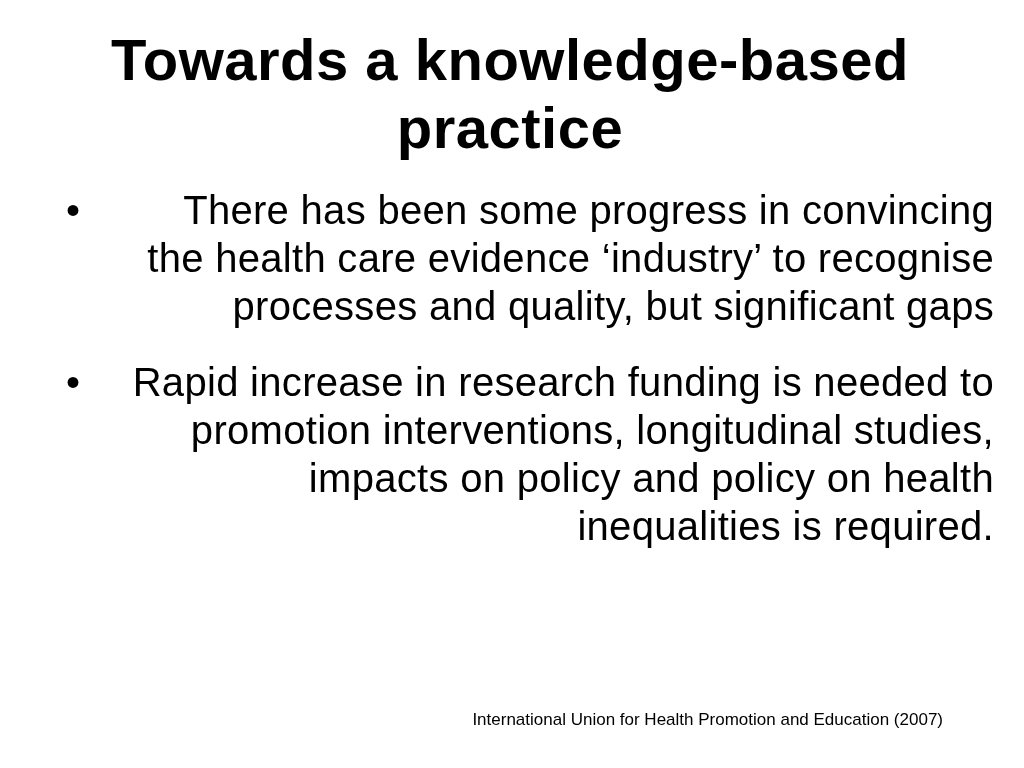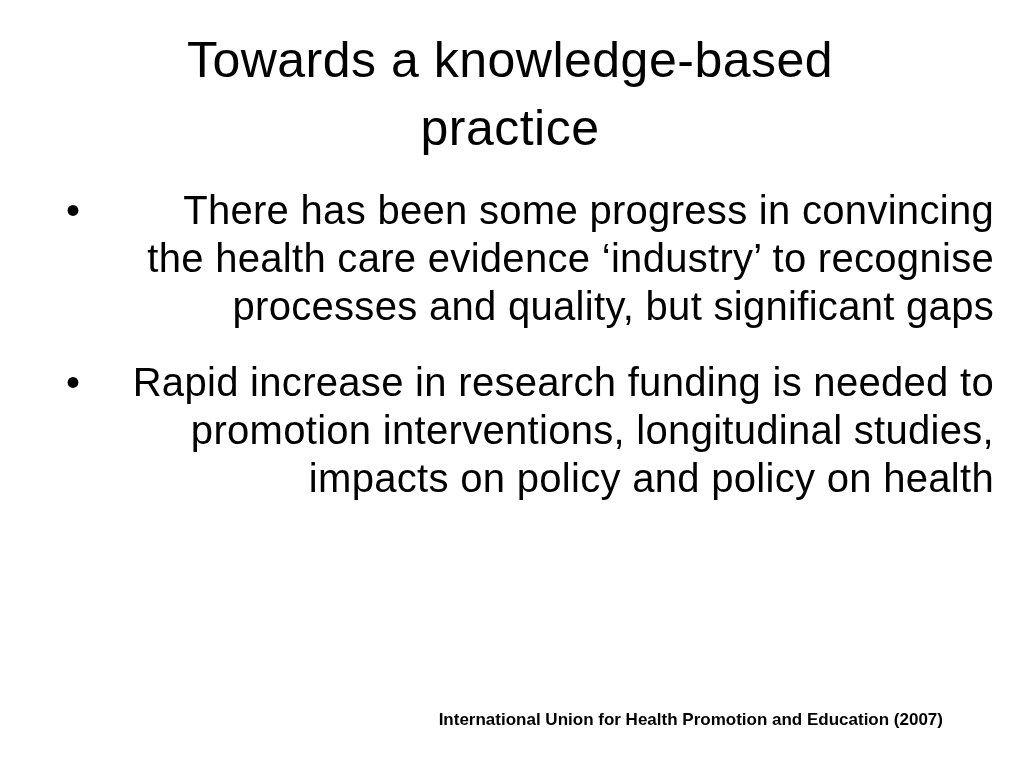--- a/index.html
+++ b/index.html
@@ -16,23 +16,23 @@
     font-family: "Liberation Sans", sans-serif;
     overflow: hidden;
   }
   .slide-title {
     position: absolute;
     top: 26px;
     left: 0;
     right: 4px;
     margin: 0;
     text-align: center;
-    font-size: 50px;
+    font-size: 58px;
     line-height: 68px;
-    font-weight: normal;
+    font-weight: bold;
     letter-spacing: 0.5px;
   }
   .slide-title .title-line {
     display: block;
   }
   .bullet-list {
     position: absolute;
     top: 186px;
     left: 62px;
     right: 30px;
@@ -62,21 +62,20 @@
   .bullet-text .line {
     white-space: nowrap;
   }
   .footer-citation {
     position: absolute;
     top: 710px;
     right: 81px;
     font-size: 17px;
     line-height: 20px;
     text-align: left;
-    font-weight: bold;
   }
 </style>
 </head>
 <body>
 
 <div class="slide" style="--bg: #ffffff; --fg: #000000;">
 
   <h1 class="slide-title">
     <span class="title-line">Towards a knowledge-based</span>
     <span class="title-line">practice</span>
@@ -90,19 +89,20 @@
           <div class="line">the health care evidence ‘industry’ to recognise</div>
           <div class="line">processes and quality, but significant gaps</div>
         </div>
       </div>
       <div class="bullet-item">
         <span class="bullet-marker">•</span>
         <div class="bullet-text">
           <div class="line">Rapid increase in research funding is needed to</div>
           <div class="line">promotion interventions, longitudinal studies,</div>
           <div class="line">impacts on policy and policy on health</div>
+          <div class="line">inequalities is required.</div>
         </div>
       </div>
     </div>
 
   <div class="footer-citation">International Union for Health Promotion and Education (2007)</div>
 
 </div>
 
 </body></html>

